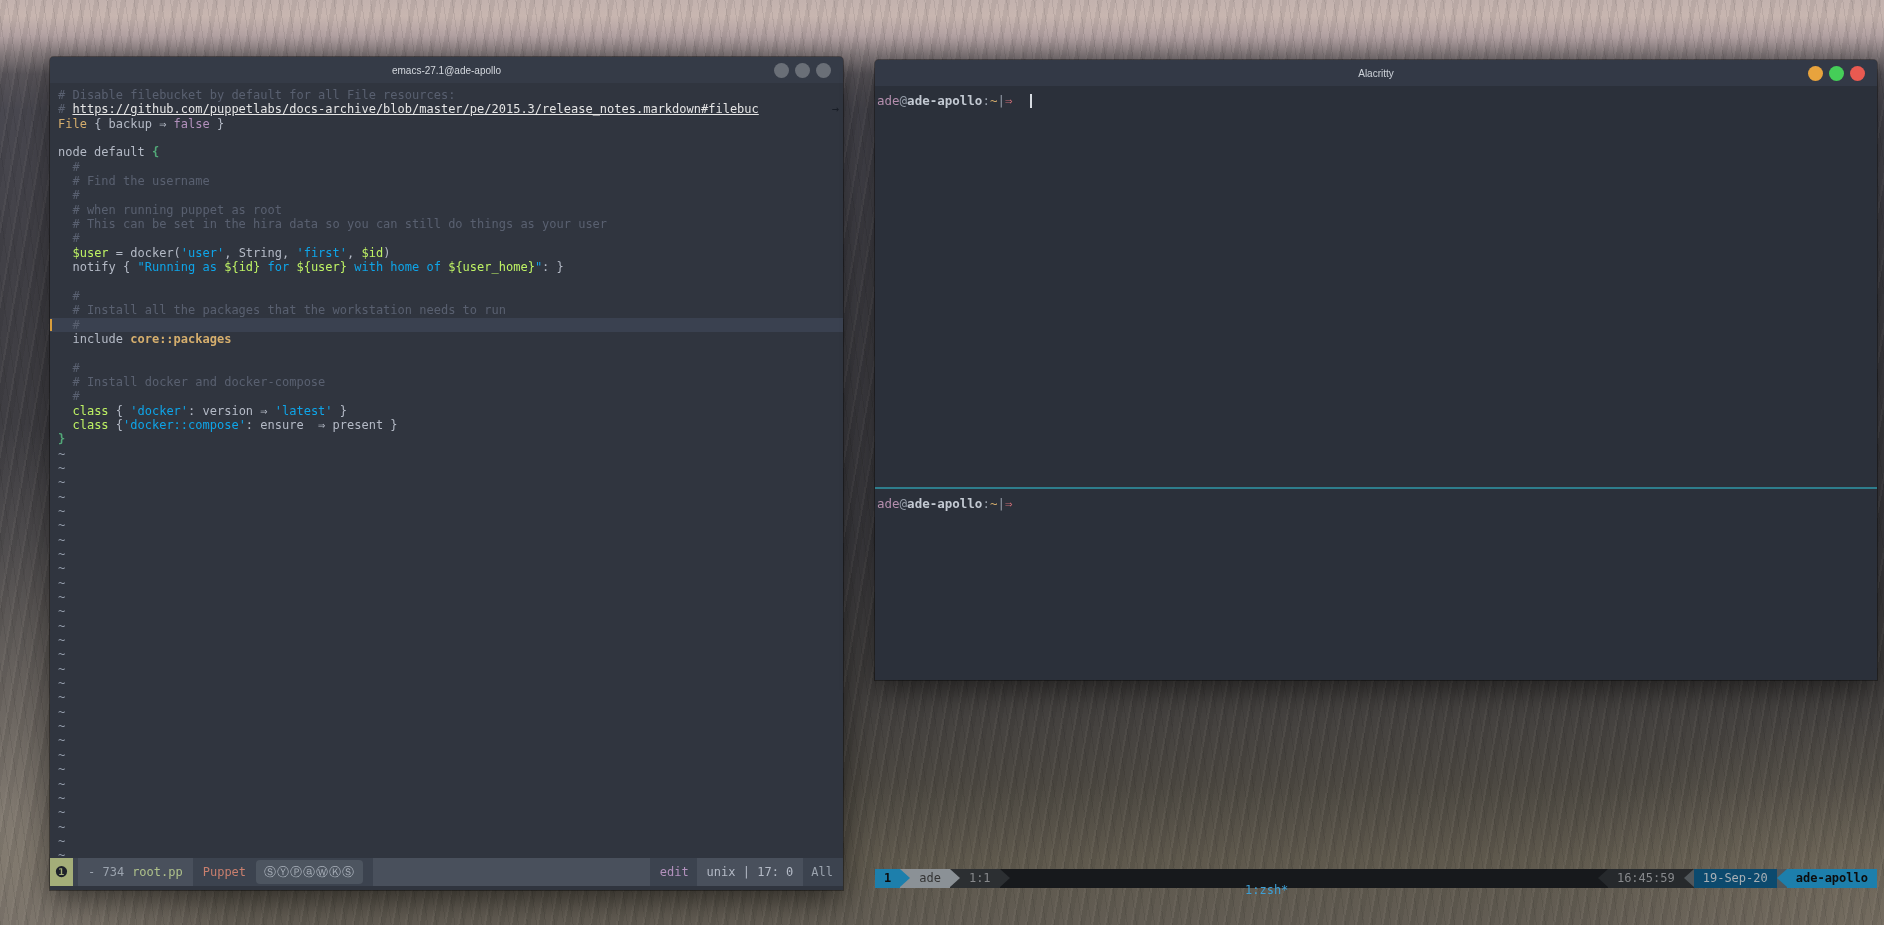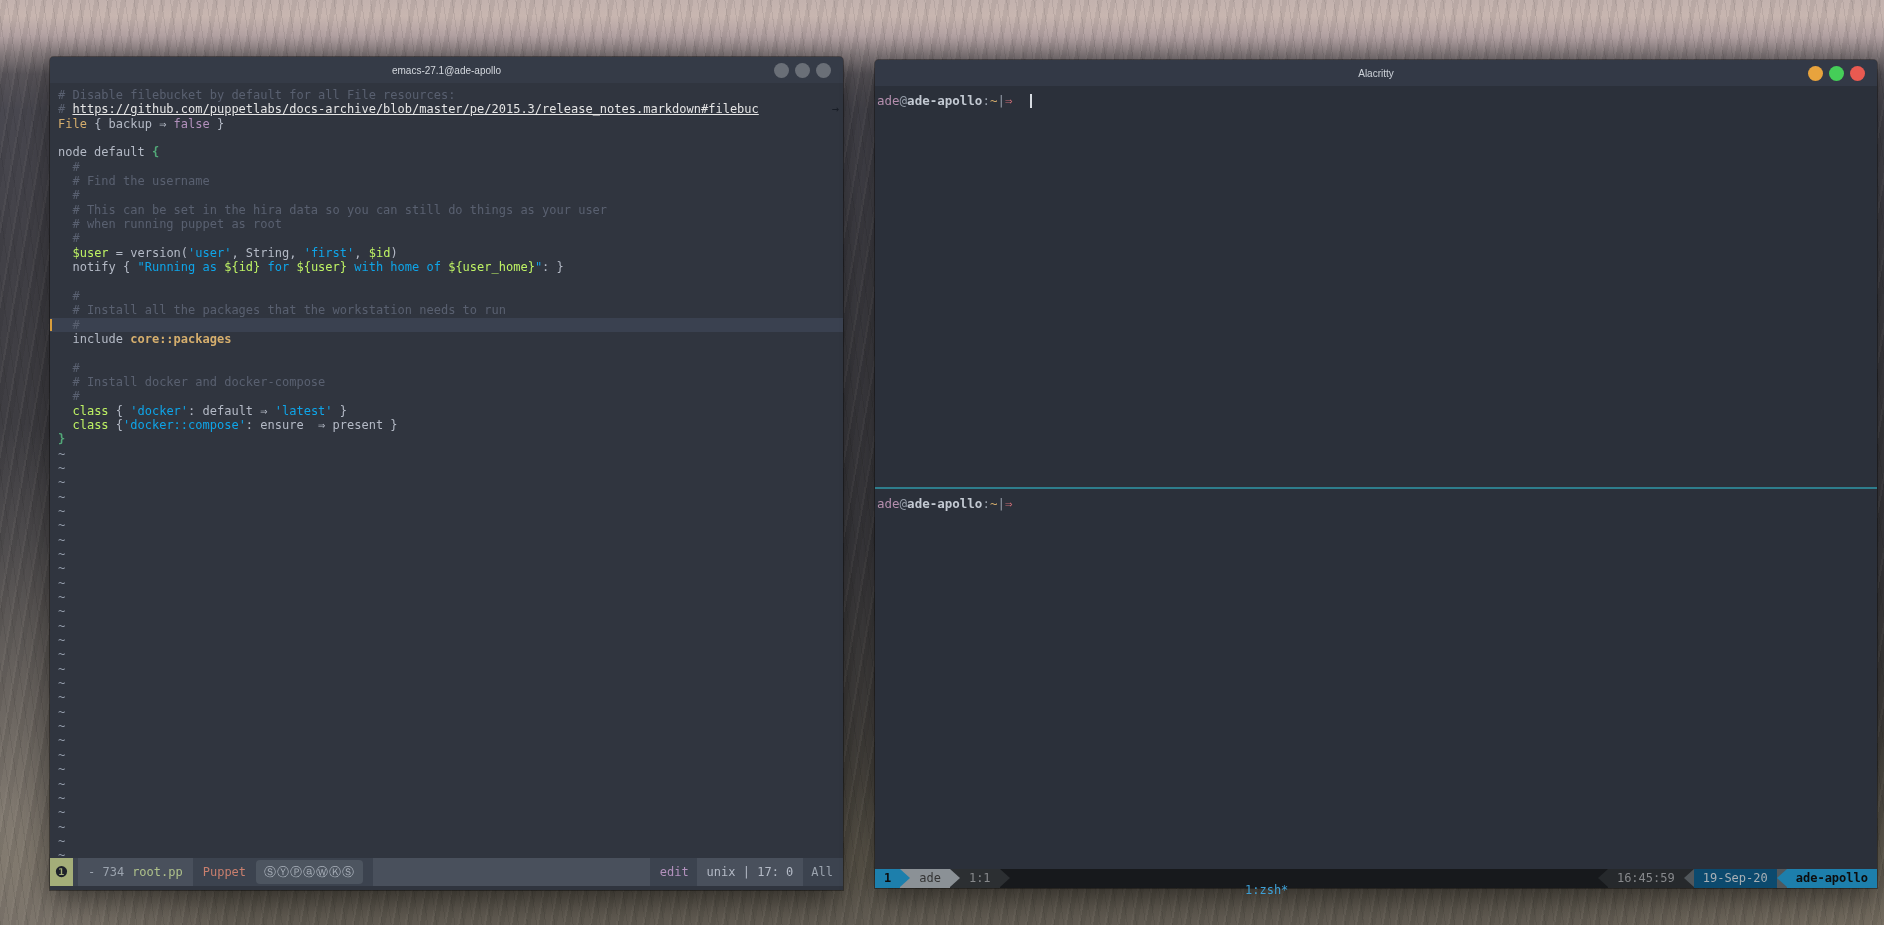--- a/index.html
+++ b/index.html
@@ -56,21 +56,21 @@
   .ml-mode { color:#c97f6e; margin-left:10px; }
   .ml-minor { background:#4d5560; border-radius:4px; height:24px; display:flex; align-items:center;
     padding:0 8px; margin-left:10px; color:#a9b0ba; letter-spacing:1px; font-size:12px; }
   .ml-long { flex:1 1 auto; background:#49505c; height:28px; margin:0 10px 0 10px; }
   .ml-state { color:#b391bd; }
   .ml-pos { background:#49505c; height:28px; display:flex; align-items:center; padding:8px 10px; margin:4px 8px; color:#b4bac6; }
   .ml-all { margin-right:10px; }
   .echo { height:4px; background:#30353f; }
 
   
-  #alacritty { left:875px; top:60px; width:1002px; height:828px; background:#2b303a; }
+  #alacritty { left:875px; top:60px; width:1002px; height:620px; background:#2b303a; }
   #alacritty .titlebar { background:#333946; color:#ced3da; }
   .pane { position:relative; padding:6px 0 0 2px; font-size:12.5px; line-height:17px; }
   #pane1 { height:401px; }
   .pane-divider { height:2px; background:var(--divider_teal,#2e7d8c); }
   #pane2 { height:380px; }
   .promptline { white-space:pre; display:flex; align-items:center; }
   .pt-p { color:#b48ead; }
   .pt-d { color:#959ca8; }
   .pt-b { color:#c3c9d2; font-weight:bold; }
   .pt-y { color:#d0a96a; }
@@ -106,35 +106,35 @@
 
   <div class="ebuffer">
       <div class="cl"><span class="tk-c"># Disable filebucket by default for all File resources:</span></div>
       <div class="cl"><span class="tk-c"># </span><span class="tk-l">https://github.com/puppetlabs/docs-archive/blob/master/pe/2015.3/release_notes.markdown#filebuc</span><span class="trunc">→</span></div>
       <div class="cl"><span class="tk-y">File</span><span class="tk-d"> { backup ⇒ </span><span class="tk-p">false</span><span class="tk-d"> }</span></div>
       <div class="cl"></div>
       <div class="cl"><span class="tk-d">node default </span><span class="tk-g">{</span></div>
       <div class="cl"><span class="tk-c">  #</span></div>
       <div class="cl"><span class="tk-c">  # Find the username</span></div>
       <div class="cl"><span class="tk-c">  #</span></div>
+      <div class="cl"><span class="tk-c">  # when running puppet as root</span></div>
       <div class="cl"><span class="tk-c">  # This can be set in the hira data so you can still do things as your user</span></div>
-      <div class="cl"><span class="tk-c">  # when running puppet as root</span></div>
-      <div class="cl"><span class="tk-c">  #</span></div>
-      <div class="cl"><span class="tk-d">  </span><span class="tk-r">$user</span><span class="tk-d"> = version(</span><span class="tk-s">'user'</span><span class="tk-d">, String, </span><span class="tk-s">'first'</span><span class="tk-d">, </span><span class="tk-r">$id</span><span class="tk-d">)</span></div>
+      <div class="cl"><span class="tk-c">  #</span></div>
+      <div class="cl"><span class="tk-d">  </span><span class="tk-r">$user</span><span class="tk-d"> = docker(</span><span class="tk-s">'user'</span><span class="tk-d">, String, </span><span class="tk-s">'first'</span><span class="tk-d">, </span><span class="tk-r">$id</span><span class="tk-d">)</span></div>
       <div class="cl"><span class="tk-d">  notify { </span><span class="tk-s">"Running as </span><span class="tk-r">${id}</span><span class="tk-s"> for </span><span class="tk-r">${user}</span><span class="tk-s"> with home of </span><span class="tk-r">${user_home}</span><span class="tk-s">"</span><span class="tk-d">: }</span></div>
       <div class="cl"></div>
       <div class="cl"><span class="tk-c">  #</span></div>
       <div class="cl"><span class="tk-c">  # Install all the packages that the workstation needs to run</span></div>
       <div class="cl hl"><span class="hollow-cursor"></span><span class="tk-c">  #</span></div>
       <div class="cl"><span class="tk-d">  include </span><span class="tk-yb">core::packages</span></div>
       <div class="cl"></div>
       <div class="cl"><span class="tk-c">  #</span></div>
       <div class="cl"><span class="tk-c">  # Install docker and docker-compose</span></div>
       <div class="cl"><span class="tk-c">  #</span></div>
-      <div class="cl"><span class="tk-d">  </span><span class="tk-r">class</span><span class="tk-d"> { </span><span class="tk-s">'docker'</span><span class="tk-d">: default ⇒ </span><span class="tk-s">'latest'</span><span class="tk-d"> }</span></div>
+      <div class="cl"><span class="tk-d">  </span><span class="tk-r">class</span><span class="tk-d"> { </span><span class="tk-s">'docker'</span><span class="tk-d">: version ⇒ </span><span class="tk-s">'latest'</span><span class="tk-d"> }</span></div>
       <div class="cl"><span class="tk-d">  </span><span class="tk-r">class</span><span class="tk-d"> {</span><span class="tk-s">'docker::compose'</span><span class="tk-d">: ensure  ⇒ present }</span></div>
       <div class="cl"><span class="tk-g">}</span></div>
       <div class="cl"><span class="tk-t">~</span></div>
       <div class="cl"><span class="tk-t">~</span></div>
       <div class="cl"><span class="tk-t">~</span></div>
       <div class="cl"><span class="tk-t">~</span></div>
       <div class="cl"><span class="tk-t">~</span></div>
       <div class="cl"><span class="tk-t">~</span></div>
       <div class="cl"><span class="tk-t">~</span></div>
       <div class="cl"><span class="tk-t">~</span></div>

